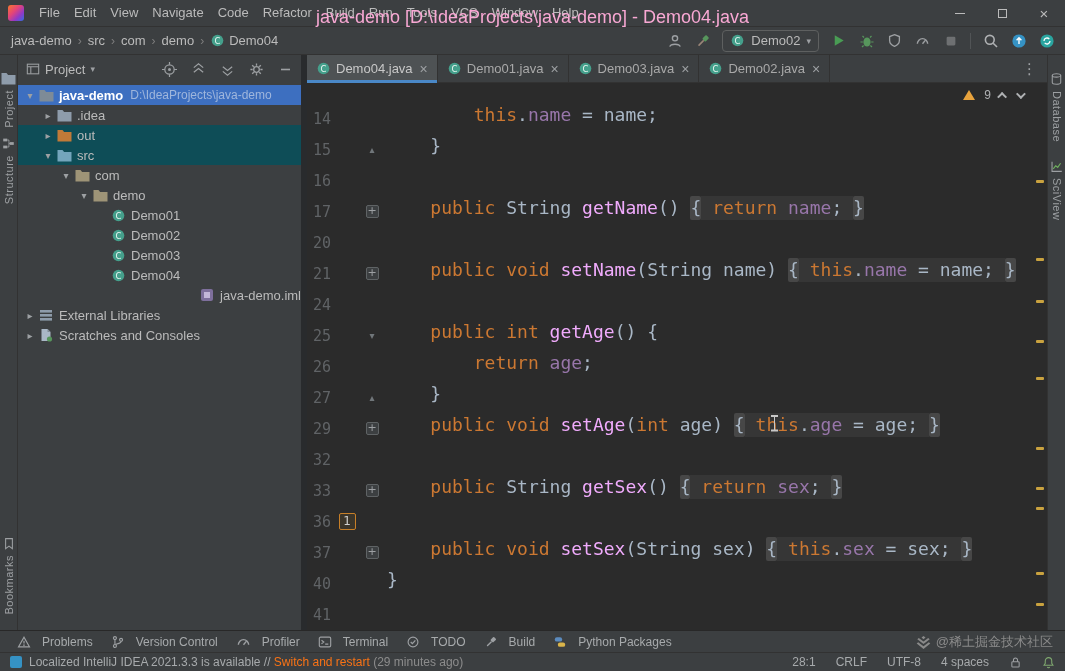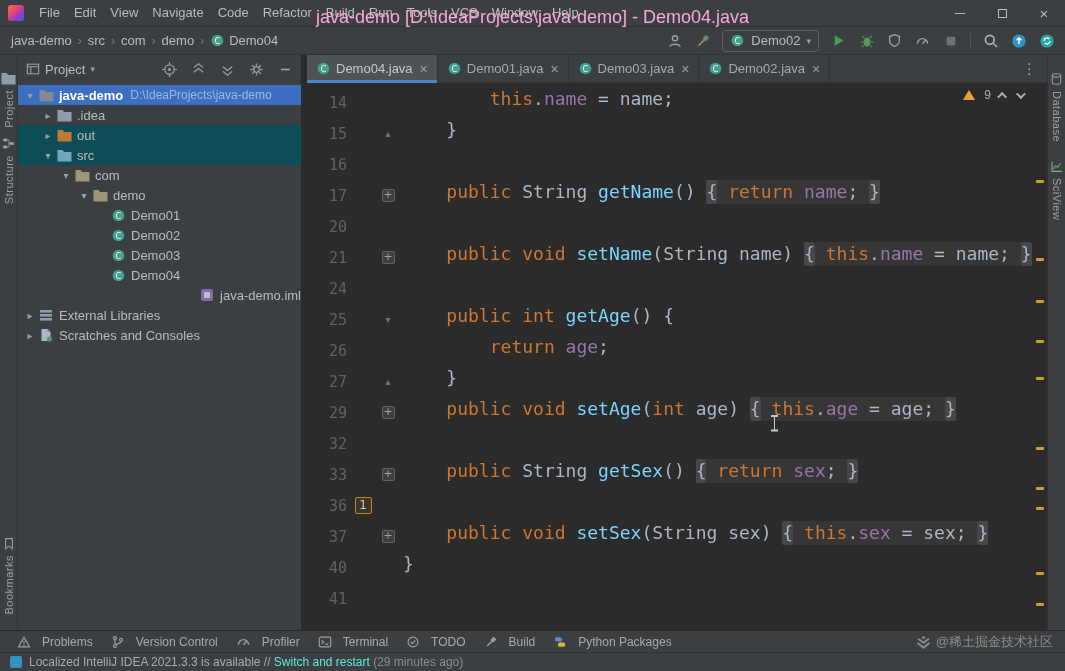--- a/index.html
+++ b/index.html
@@ -66,35 +66,35 @@
   
   .editor-zone{flex:1;display:flex;flex-direction:column;min-width:0;background:#2B2B2B}
   .tabs{height:28px;flex:none;display:flex;align-items:stretch;background:#3C3F41;border-bottom:1px solid #323232}
   .tab{display:flex;align-items:center;gap:5px;padding:0 9px;color:#A9A9A9;border-right:1px solid #323232;position:relative}
   .tab.active{background:#4E5254;color:#C8C8C8}
   .tab.active::after{content:"";position:absolute;left:0;right:0;bottom:-1px;height:3px;background:#4A88C7}
   .tab-close{color:#9DA0A3;font-size:14px;margin-left:2px}
   .tabs-more{margin-left:auto;align-self:center;color:#9DA0A3;font-size:15px;padding:0 10px}
 
   .editor{flex:1;position:relative;overflow:hidden;background:#2B2B2B}
-  .code-lines{position:absolute;left:16px;top:0;right:14px;padding-top:4px;
+  .code-lines{position:absolute;left:0;top:0;right:14px;padding-top:20px;
     font-family:"DejaVu Sans Mono","Liberation Mono",monospace;font-size:18px}
   .cl{height:31px;display:flex;align-items:center}
   .cl.caret-line{background:#323232}
   .lnum{width:24px;flex:none;text-align:right;color:#606366;font-size:15px}
   .caret-line .lnum{color:#A4A3A3}
   .bslot{width:32px;flex:none;display:flex;justify-content:center}
   .bookmark{width:17px;height:17px;border:1px solid #C77F28;border-radius:2px;background:#3B352A;
     color:#CFCFCF;font-size:12px;line-height:15px;text-align:center;font-family:"DejaVu Sans",sans-serif}
   .fmark{width:18px;flex:none;text-align:center;color:#70767A;font-size:10px;font-family:"DejaVu Sans",sans-serif}
   .fmark.fplus{width:13px;height:13px;margin:0 2.5px;border:1px solid #5F6365;border-radius:2px;
     background:#3C3F41;color:#9DA0A3;font-size:11px;line-height:10px}
   .codetxt{white-space:pre;padding-left:6px;display:flex;height:31px}
   .codetxt span{display:inline-block;height:24px;line-height:24px}
-  .tk-p{color:#A9B7C6}.tk-k{color:#CC7832}.tk-f{color:#9876AA}.tk-m{color:#7dd3fc}
+  .tk-p{color:#A9B7C6}.tk-k{color:#CC7832}.tk-f{color:#9876AA}.tk-m{color:#f0abfc}
   .bg-fd{background:rgba(255,255,255,.055)}
   .bg-br{background:rgba(255,255,255,.135);border-radius:2px}
   .caret{width:2px;height:20px;background:#BBBBBB;margin-left:1px}
 
   .inspect{position:absolute;top:5px;right:24px;display:flex;align-items:center;gap:9px;color:#AFB1B3;font-size:12px}
   .warn-tri{width:0;height:0;border-left:6px solid transparent;border-right:6px solid transparent;
     border-bottom:10px solid #E8A33D}
   .ins-chev{width:7px;height:7px;border-left:2px solid #AFB1B3;border-top:2px solid #AFB1B3;display:inline-block}
   .ins-up{transform:rotate(45deg) translateY(2px)}
   .ins-down{transform:rotate(225deg) translateY(2px)}
@@ -107,21 +107,21 @@
   .ibeam::after{content:"";position:absolute;left:1px;top:1px;width:7px;height:1.5px;background:#C8C8C8;
     box-shadow:0 14.5px 0 #C8C8C8}
 
   
   .toolbar-row{height:22px;flex:none;display:flex;align-items:center;background:#3C3F41;
     border-top:1px solid #282828;padding:0 8px;font-size:12px;color:#A7AAAC}
   .tool-btn{display:flex;align-items:center;gap:11px;padding:0 9px;height:22px}
   .watermark{margin-left:auto;display:flex;align-items:center;gap:5px;color:#8A8A8A;font-size:13px;padding-right:4px}
   .status-row{height:19px;flex:none;display:flex;align-items:center;background:#3C3F41;
     border-top:1px solid #323232;padding:0 10px;font-size:12px;color:#A7AAAC;gap:7px}
-  .msg-link{color:#5eead4}
+  .msg-link{color:#f97316}
   .msg-dim{color:#8C8C8C}
   .status-right{margin-left:auto;display:flex;align-items:center;gap:20px}
   .upd-ic{width:12px;height:12px;border-radius:2px;background:#3592C4;flex:none}
   .icon svg{display:block}
 </style>
 </head>
 <body>
 
 <div class="app">
 
@@ -743,14 +743,32 @@
         </span>
       <span>@稀土掘金技术社区</span>
     </span>
   </div>
 
   <div class="status-row">
     <span class="upd-ic icon"></span>
     <span>
       <span>Localized IntelliJ IDEA 2021.3.3 is available // </span><span class="msg-link">Switch and restart</span><span class="msg-dim"> (29 minutes ago)</span>
     </span>
+    <span class="status-right">
+      <span>28:1</span>
+      <span>CRLF</span>
+      <span>UTF-8</span>
+      <span>4 spaces</span>
+      <span class="icon">
+          <svg width="13" height="13" viewBox="0 0 16 16">
+            <rect x="3.5" y="7" width="9" height="6.5" rx="1" fill="none" stroke="#9DA0A3" stroke-width="1.3"></rect>
+            <path d="M5.5 7V5a2.5 2.5 0 0 1 5 0v2" fill="none" stroke="#9DA0A3" stroke-width="1.3"></path>
+          </svg>
+        </span>
+      <span class="icon">
+          <svg width="13" height="13" viewBox="0 0 16 16">
+            <path d="M8 2a4 4 0 0 1 4 4v3l1.5 2.5h-11L4 9V6a4 4 0 0 1 4-4z" fill="none" stroke="#7FA86F" stroke-width="1.3"></path>
+            <path d="M6.6 13.5a1.5 1.5 0 0 0 2.8 0" fill="none" stroke="#7FA86F" stroke-width="1.3"></path>
+          </svg>
+        </span>
+    </span>
   </div>
 </div>
 
 </body></html>

